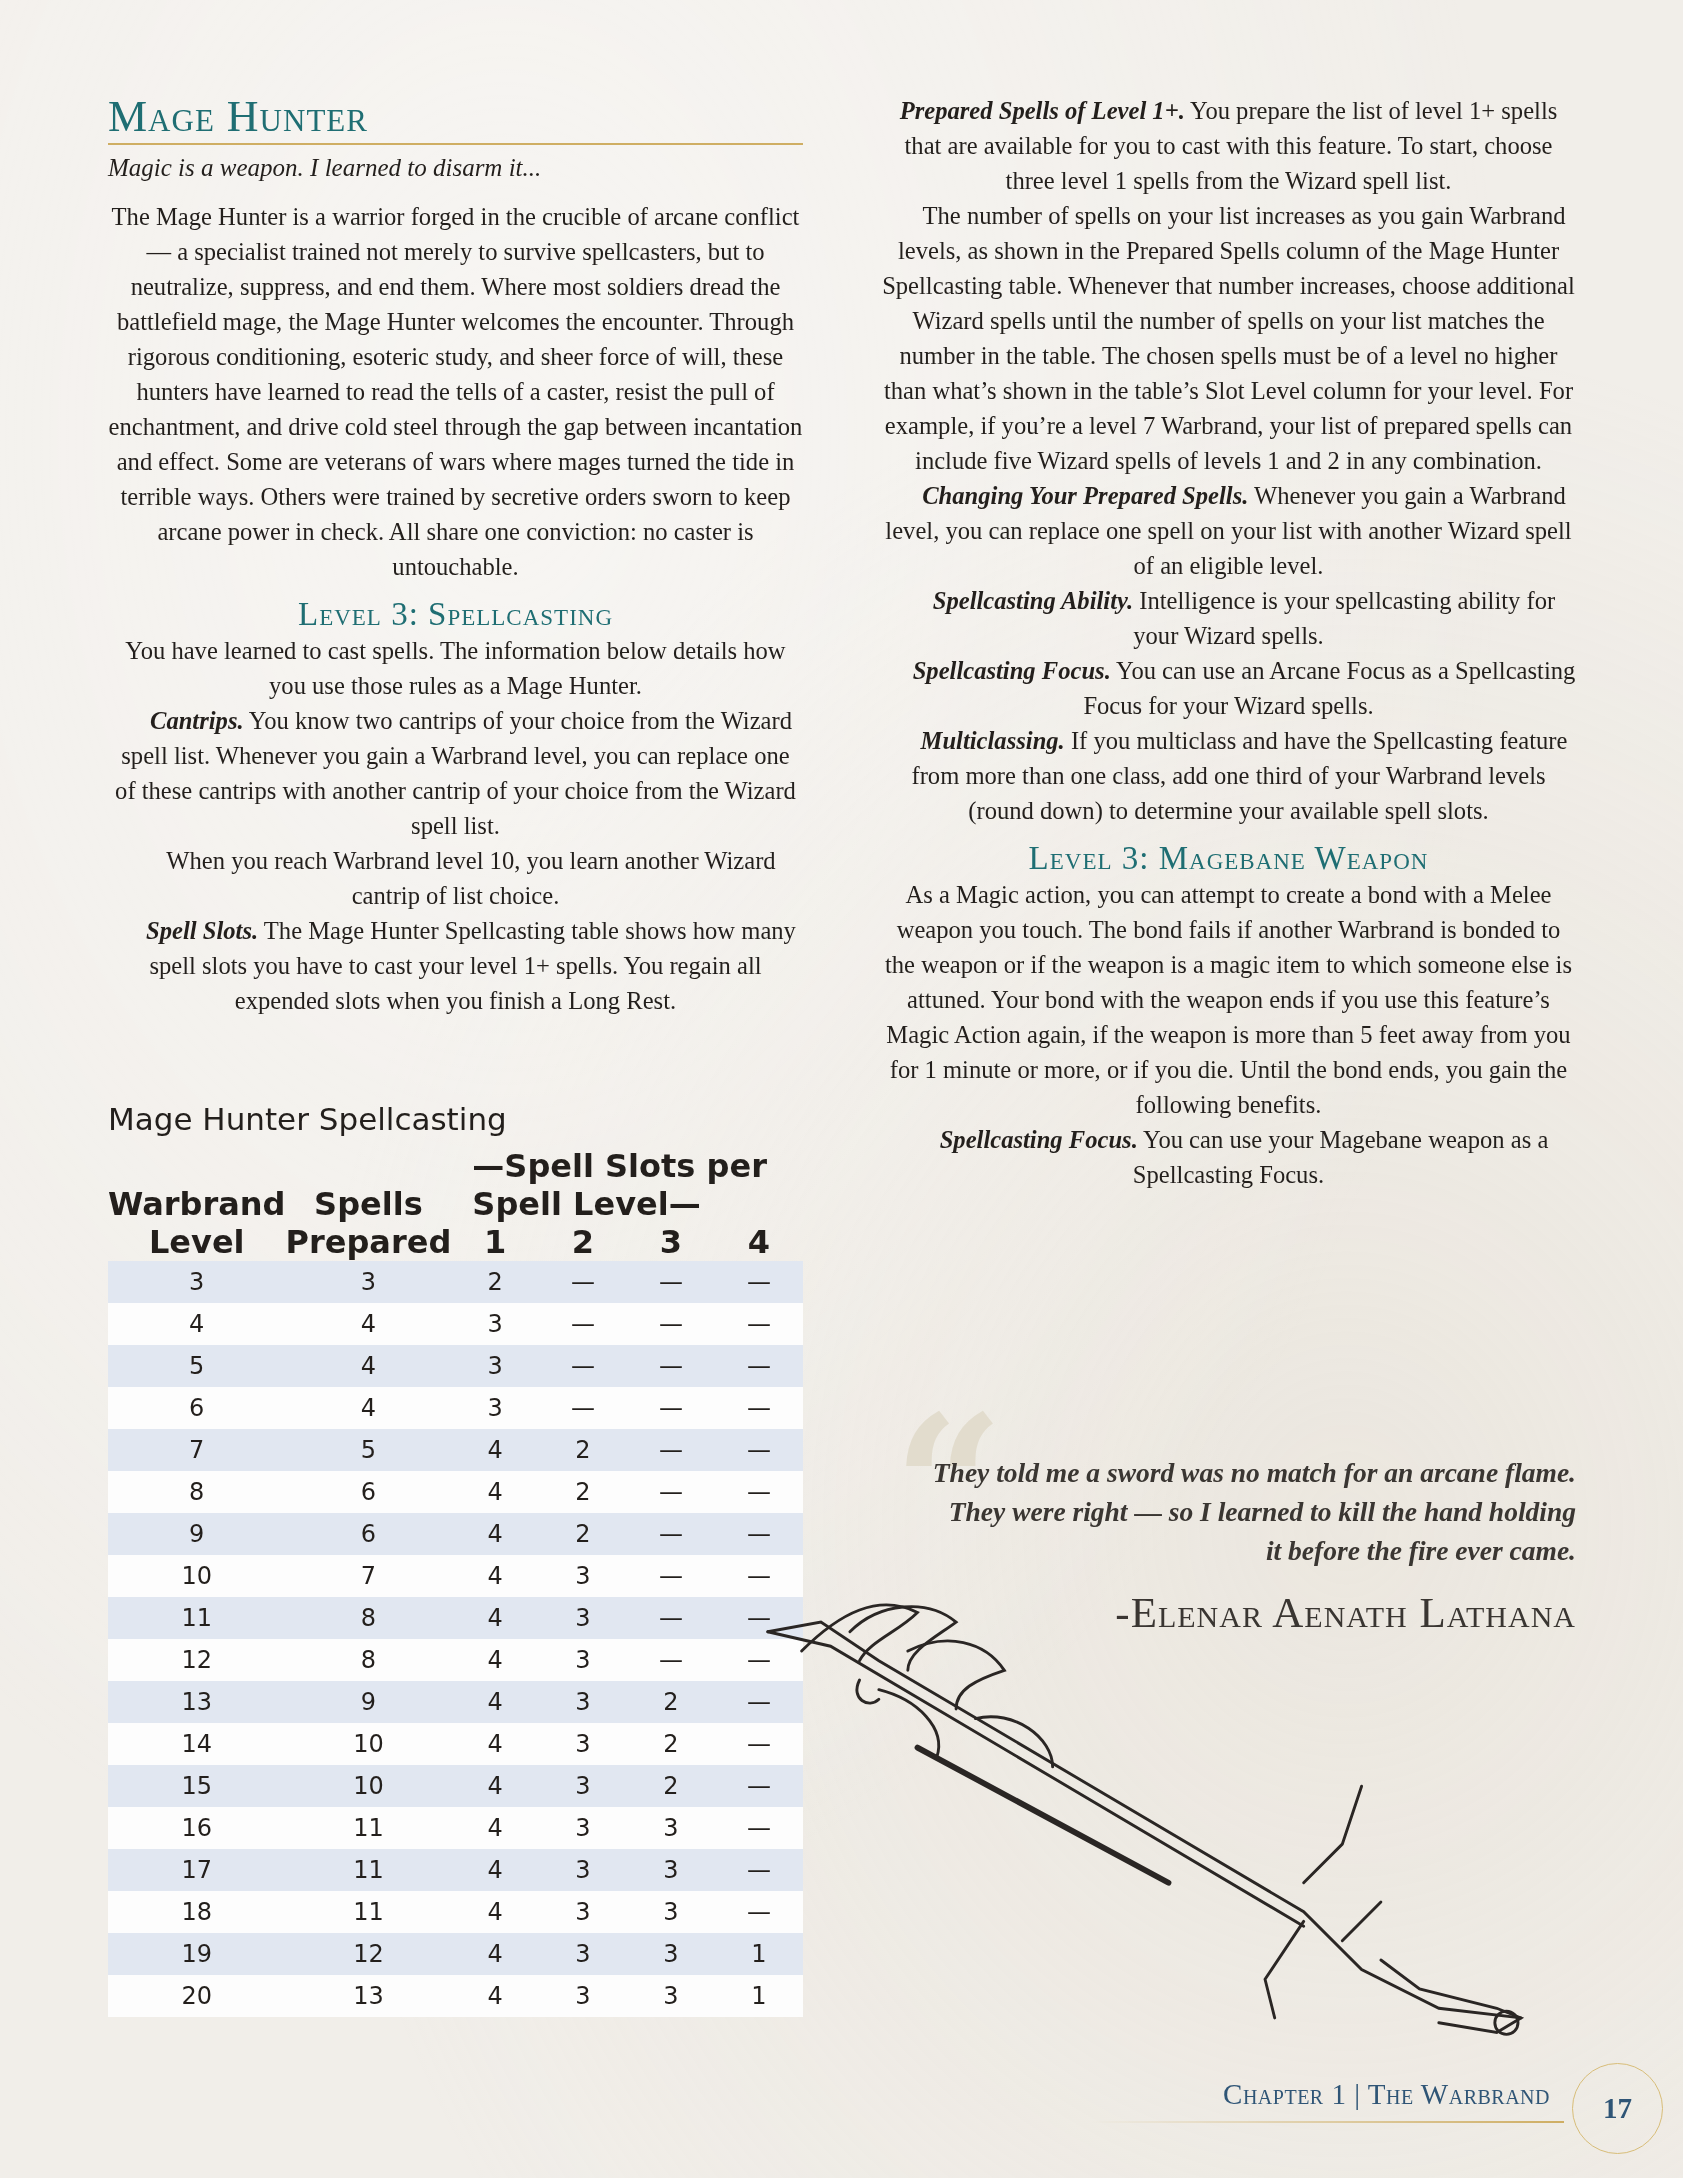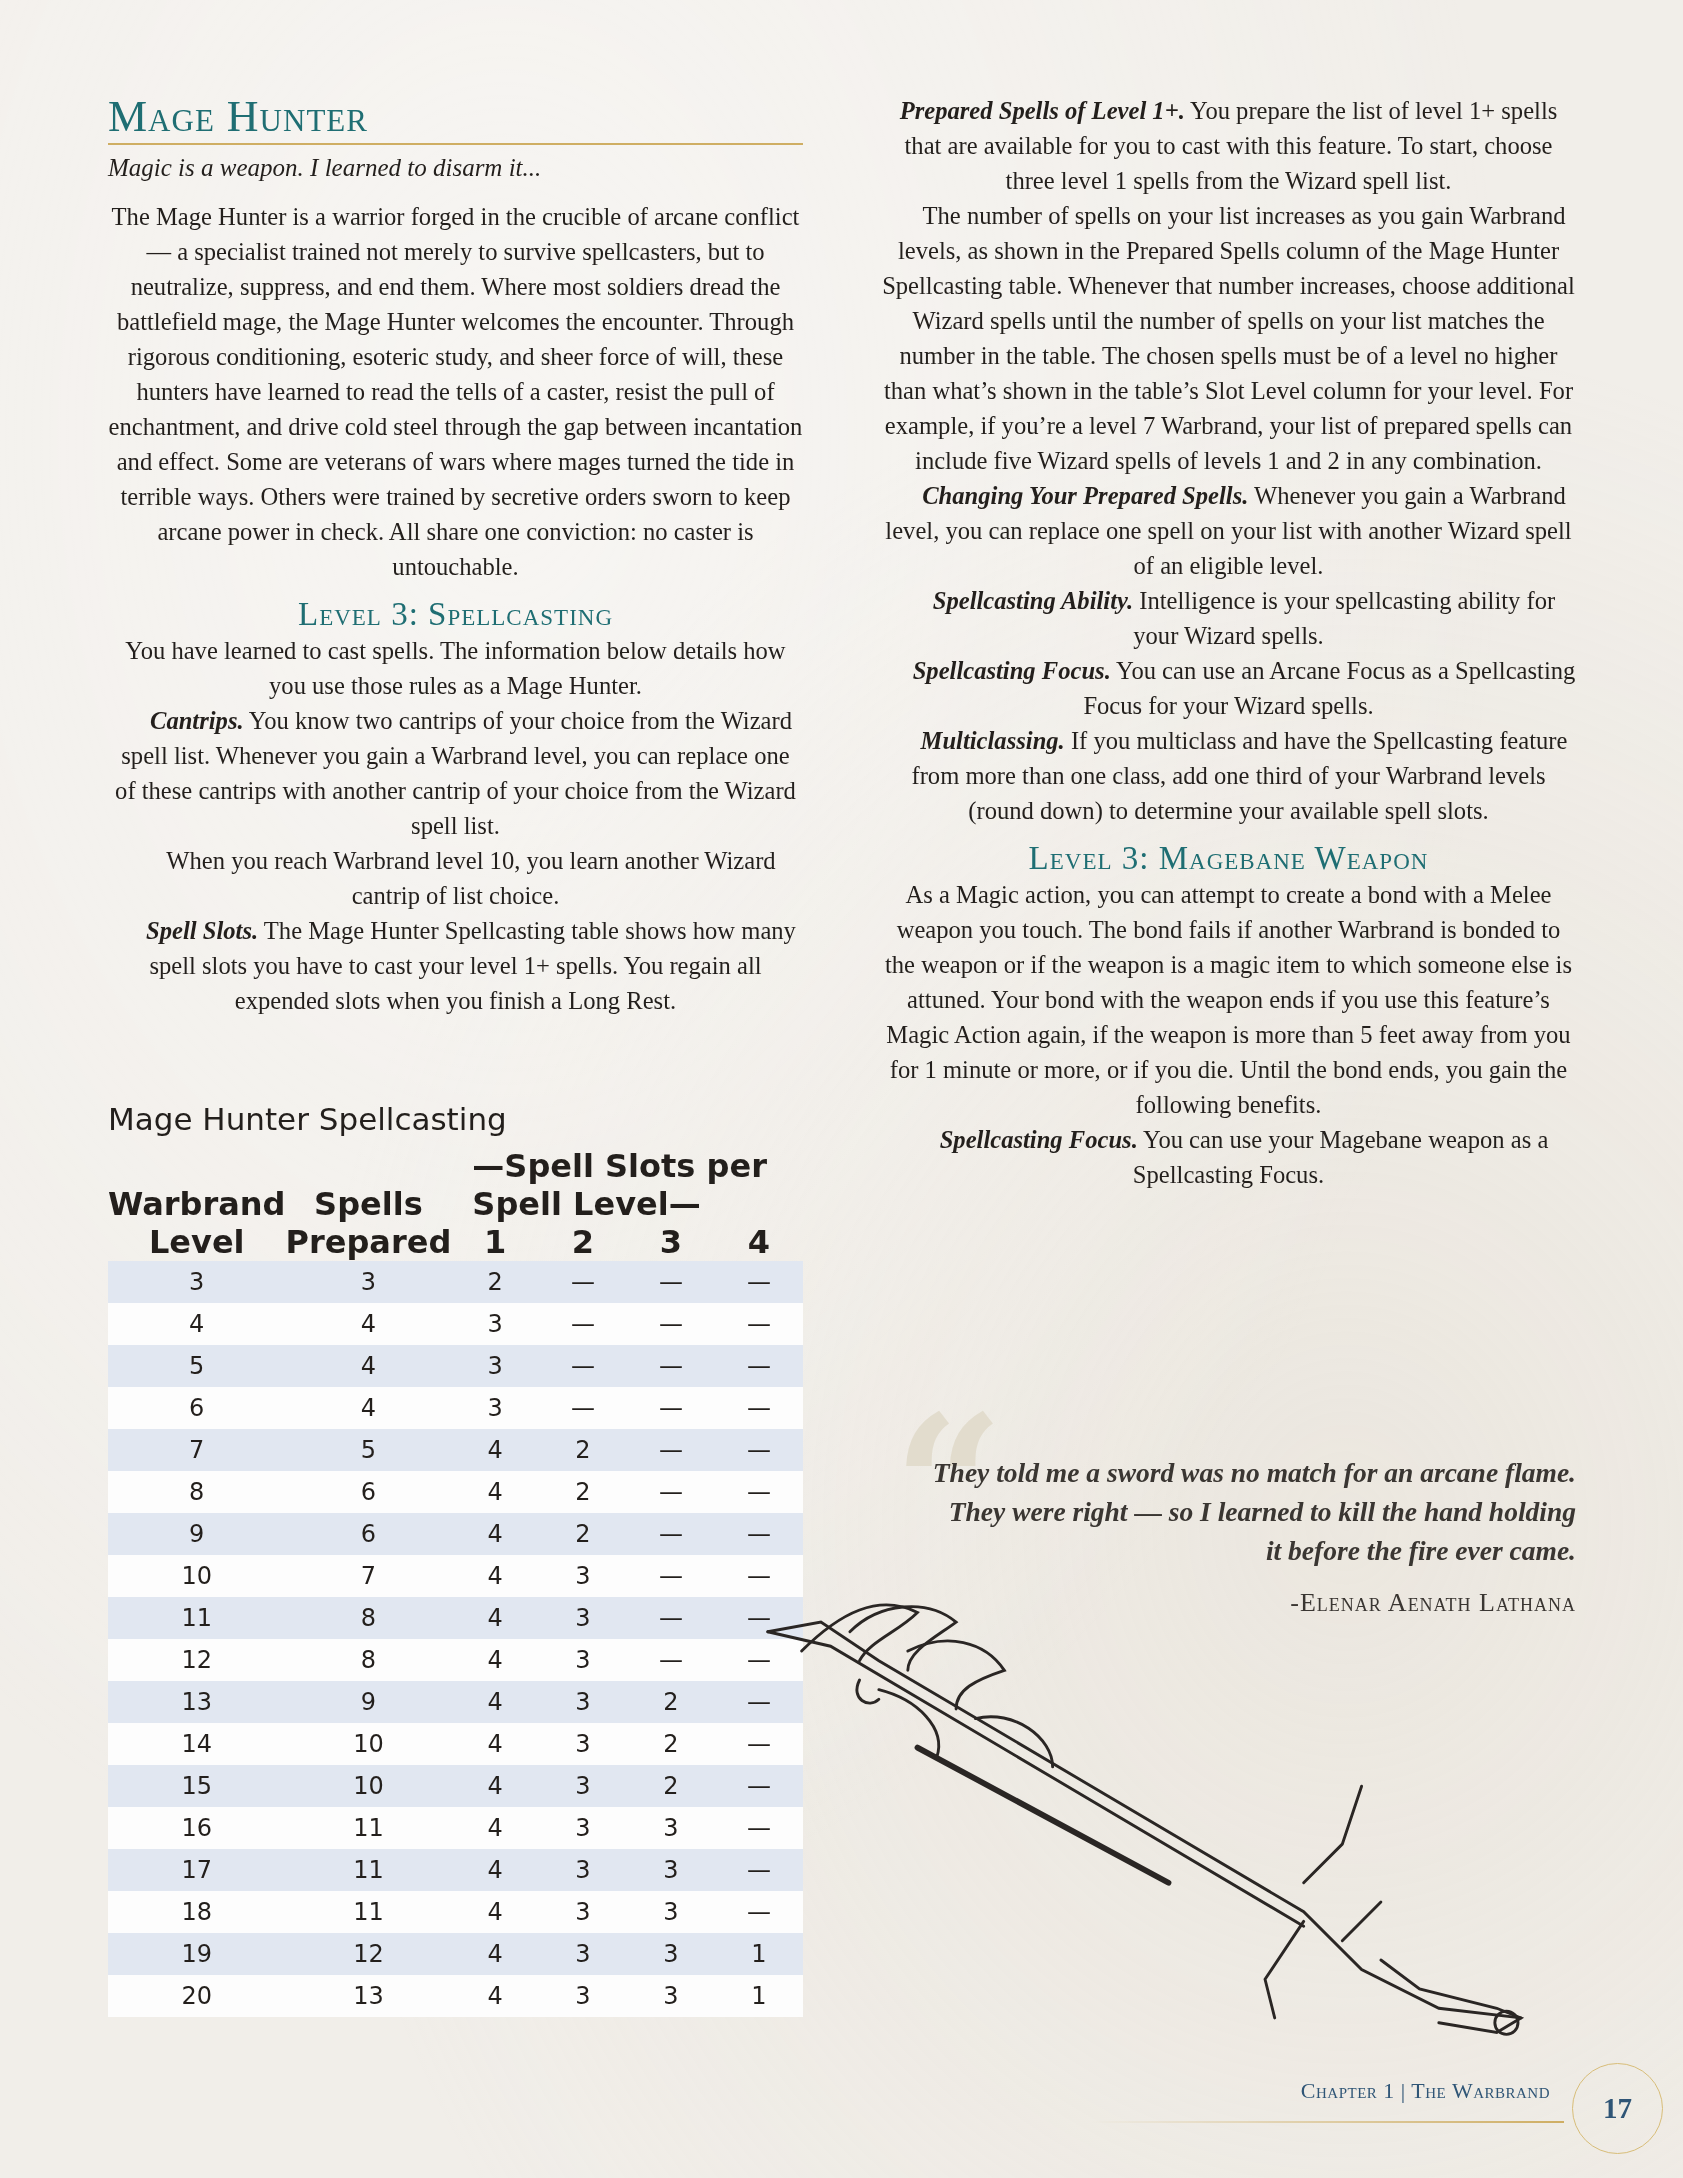--- a/index.html
+++ b/index.html
@@ -18,22 +18,22 @@
   .bi{font-weight:bold;font-style:italic;}
   .h2{font-variant:small-caps;color:#1f6e73;font-size:33px;letter-spacing:1px;margin:0;font-weight:normal;}
   .tbl-title{position:absolute;top:1101px;left:108px;font-family:"DejaVu Sans",sans-serif;font-size:31px;font-weight:500;margin:0;}
   table{position:absolute;top:1147px;left:108px;width:695px;border-collapse:collapse;font-family:"DejaVu Sans",sans-serif;font-size:24px;}
   th{font-weight:bold;font-size:32px;padding:0;height:37px;vertical-align:bottom;}
   td{text-align:center;height:42px;padding:0;}
   tbody tr:nth-child(odd){background:#e1e7f1;}
   tbody tr:nth-child(even){background:#fdfdfd;}
   .quote-mark{position:absolute;top:1390px;left:893px;font-size:193px;color:#e2dccd;font-family:"DejaVu Serif",serif;line-height:1;font-weight:bold;}
   .quote{position:absolute;top:1453px;left:927px;width:649px;text-align:right;font-style:italic;font-size:27.5px;line-height:39px;color:#3a3632;font-weight:bold;}
-  .attrib{position:absolute;top:1588px;left:927px;width:649px;text-align:right;font-variant:small-caps;font-size:26px;color:#3a3632;letter-spacing:1px;}
-  .footer{position:absolute;top:2078px;left:1081px;width:469px;text-align:right;font-variant:small-caps;font-size:22px;color:#2f5576;letter-spacing:0.5px;}
+  .attrib{position:absolute;top:1588px;left:927px;width:649px;text-align:right;font-variant:small-caps;font-size:43px;color:#3a3632;letter-spacing:1px;}
+  .footer{position:absolute;top:2078px;left:1081px;width:469px;text-align:right;font-variant:small-caps;font-size:29px;color:#2f5576;letter-spacing:0.5px;}
   .footer-line{position:absolute;top:2121px;left:1091px;width:473px;height:1.9px;background:linear-gradient(90deg,rgba(207,174,99,0),#cfae63);}
   .pagenum{position:absolute;top:2063px;left:1572px;width:89px;height:89px;border:1.9px solid #d8bd78;border-radius:50%;display:flex;align-items:center;justify-content:center;font-size:29px;font-weight:bold;color:#2f5576;}
   .sword{position:absolute;left:763px;top:1593px;width:811px;height:454px;}
 </style>
 </head>
 <body>
 
 <h1 class="title">Mage Hunter</h1>
 <div class="rule"></div>
 <div class="epigraph">Magic is a weapon. I learned to disarm it...</div>

